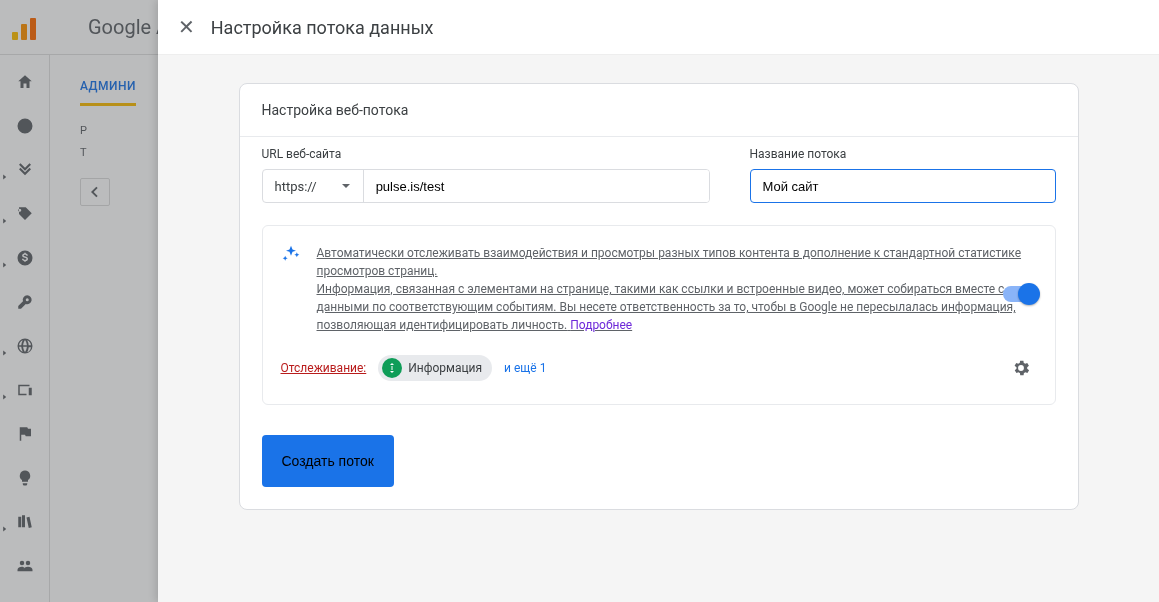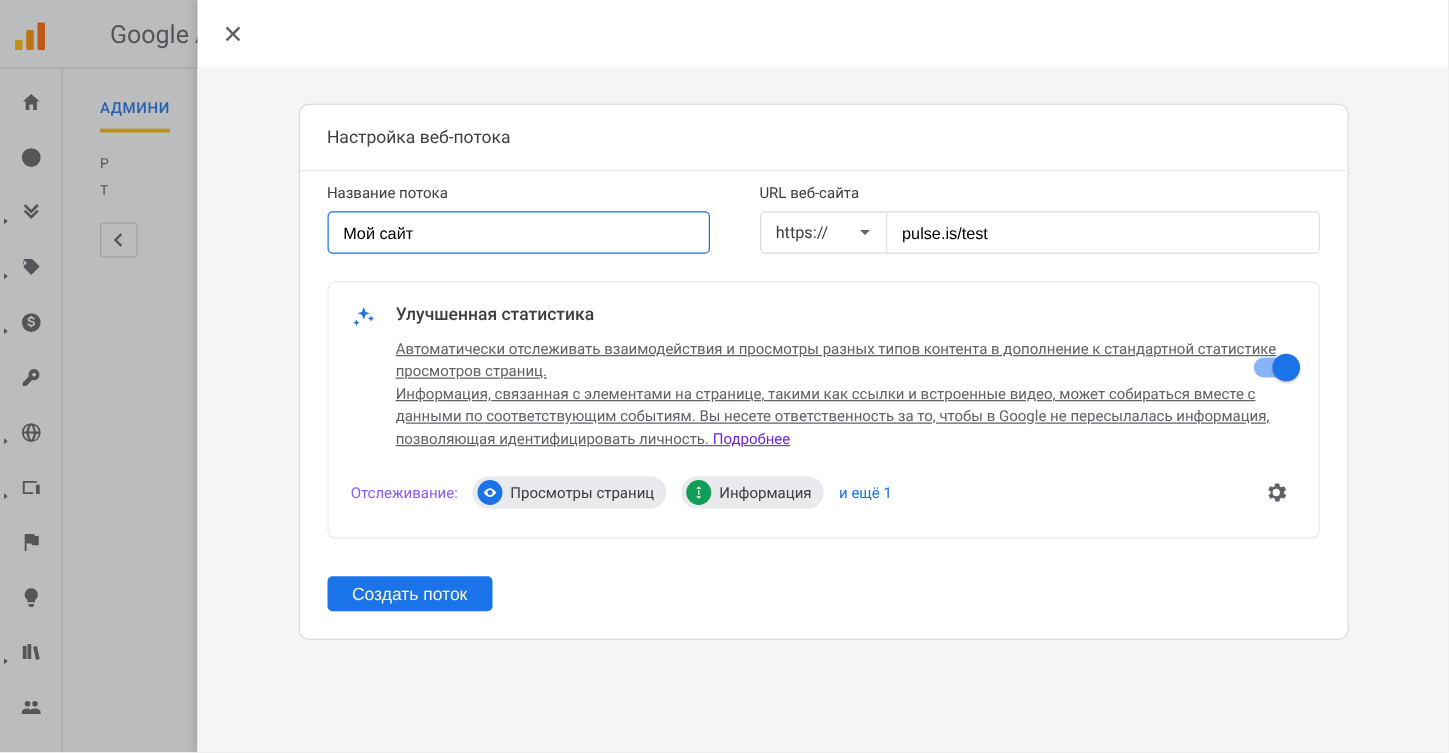--- a/index.html
+++ b/index.html
@@ -118,21 +118,21 @@
     position:absolute; right:0; top:42px; width:34px; height:16px;
     background:#8ab4f8; border-radius:10px; cursor:pointer;
   }
   .toggle .knob {
     position:absolute; right:-3px; top:-3px; width:22px; height:22px;
     background:#1a73e8; border-radius:50%; box-shadow:0 1px 2px rgba(0,0,0,0.3);
   }
   .track-row {
     display:flex; align-items:center; gap:12px; margin-top:18px;
   }
-  .track-label { font-size:12px; color:#8b5cf6; }
+  .track-label { font-size:12px; color:#b91c1c;text-decoration:underline; }
   .chip {
     display:inline-flex; align-items:center; gap:6px;
     background:#e8eaed; border-radius:14px; padding:3px 10px 3px 4px;
     font-size:12px; color:#3c4043;
   }
   .chip .cicon {
     width:20px; height:20px; border-radius:50%; display:flex;
     align-items:center; justify-content:center;
   }
   .chip .cicon svg { width:12px; height:12px; fill:#fff;}
@@ -141,22 +141,22 @@
   .ci-cyan { background:#00acc1; }
   .more-link { font-size:12px; color:#1a73e8; cursor:pointer; }
   .gear-btn {
     margin-left:auto; width:32px; height:32px; display:flex; align-items:center;
     justify-content:center; cursor:pointer; color:#5f6368;
   }
   .gear-btn svg { width:20px; height:20px; fill:#5f6368;}
 
   .create-btn {
     margin:8px 22px 22px; display:inline-flex; align-items:center; justify-content:center;
-    background:#1a73e8; color:#fef9c3; font-size:14px; font-weight:500;
-    height:28px; padding:0 20px; border:none; border-radius:4px; cursor:pointer;
+    background:#1a73e8; color:#000000; font-size:14px; font-weight:500;
+    height:52px; padding:0 20px; border:none; border-radius:4px; cursor:pointer;
   }
 </style>
 </head>
 <body>
 
 <div class="base-page">
   <div class="topbar">
     <div class="ga-logo">
       <div class="b1"></div>
         <div class="b2"></div>
@@ -267,77 +267,69 @@
       </div>
     </div>
   </div>
 </div>
 
 <div class="scrim"></div>
 
 <div class="panel">
   <div class="panel-header">
     <span class="close">✕</span>
+    <span class="panel-title">Настройка потока данных</span>
   </div>
   <div class="panel-body">
     <div class="card">
       <div class="card-head">Настройка веб-потока</div>
       <div class="card-divider"></div>
 
       <div class="form-row">
-        <div class="field name-field">
-          <span class="field-label">Название потока</span>
-          <input class="name-input" type="text" value="Мой сайт" style="">
-        </div>
         <div class="field url-field">
           <span class="field-label">URL веб-сайта</span>
           <div class="url-wrap">
             <div class="proto-select">
               <span>https://</span>
               <svg viewBox="0 0 10 10">
                   <path d="M1 3l4 4 4-4z"></path>
                 </svg>
             </div>
             <div class="vline"></div>
             <input class="url-input" type="text" value="pulse.is/test" style="">
           </div>
         </div>
+        <div class="field name-field">
+          <span class="field-label">Название потока</span>
+          <input class="name-input" type="text" value="Мой сайт" style="">
+        </div>
       </div>
 
       <div class="enh-block">
         <div class="enh-head">
           <span class="spark-icon">
             <svg viewBox="0 0 24 24">
                 <path d="M12 2l1.8 4.7L18 8l-4.2 1.3L12 14l-1.8-4.7L6 8l4.2-1.3L12 2zm7 8l.9 2.1L22 13l-2.1.9L19 16l-.9-2.1L16 13l2.1-.9L19 10zM5 14l.9 2.1L8 17l-2.1.9L5 20l-.9-2.1L2 17l2.1-.9L5 14z"></path>
               </svg>
           </span>
           <div class="enh-text">
-            <div class="enh-title">Улучшенная статистика</div>
             <div class="enh-desc">
               <span>Автоматически отслеживать взаимодействия и просмотры разных типов контента в дополнение к стандартной статистике просмотров страниц.</span><br>
               <span>Информация, связанная с элементами на странице, такими как ссылки и встроенные видео, может собираться вместе с данными по соответствующим событиям. Вы несете ответственность за то, чтобы в Google не пересылалась информация, позволяющая идентифицировать личность.</span>
               <span class="link">Подробнее</span>
             </div>
           </div>
           <div class="toggle">
             <div class="knob"></div>
           </div>
         </div>
 
         <div class="track-row">
           <span class="track-label">Отслеживание:</span>
 
-          <span class="chip">
-            <span class="cicon ci-blue">
-              <svg viewBox="0 0 24 24">
-                  <path d="M12 5C6 5 2 12 2 12s4 7 10 7 10-7 10-7-4-7-10-7zm0 11a4 4 0 110-8 4 4 0 010 8z"></path>
-                </svg>
-            </span>
-            <span>Просмотры страниц</span>
-          </span>
 
           <span class="chip">
             <span class="cicon ci-green">
               <svg viewBox="0 0 24 24">
                   <path d="M12 2l4 4H8l4-4zm0 20l-4-4h8l-4 4zM11 8h2v8h-2z"></path>
                 </svg>
             </span>
             <span>Информация</span>
           </span>
 

